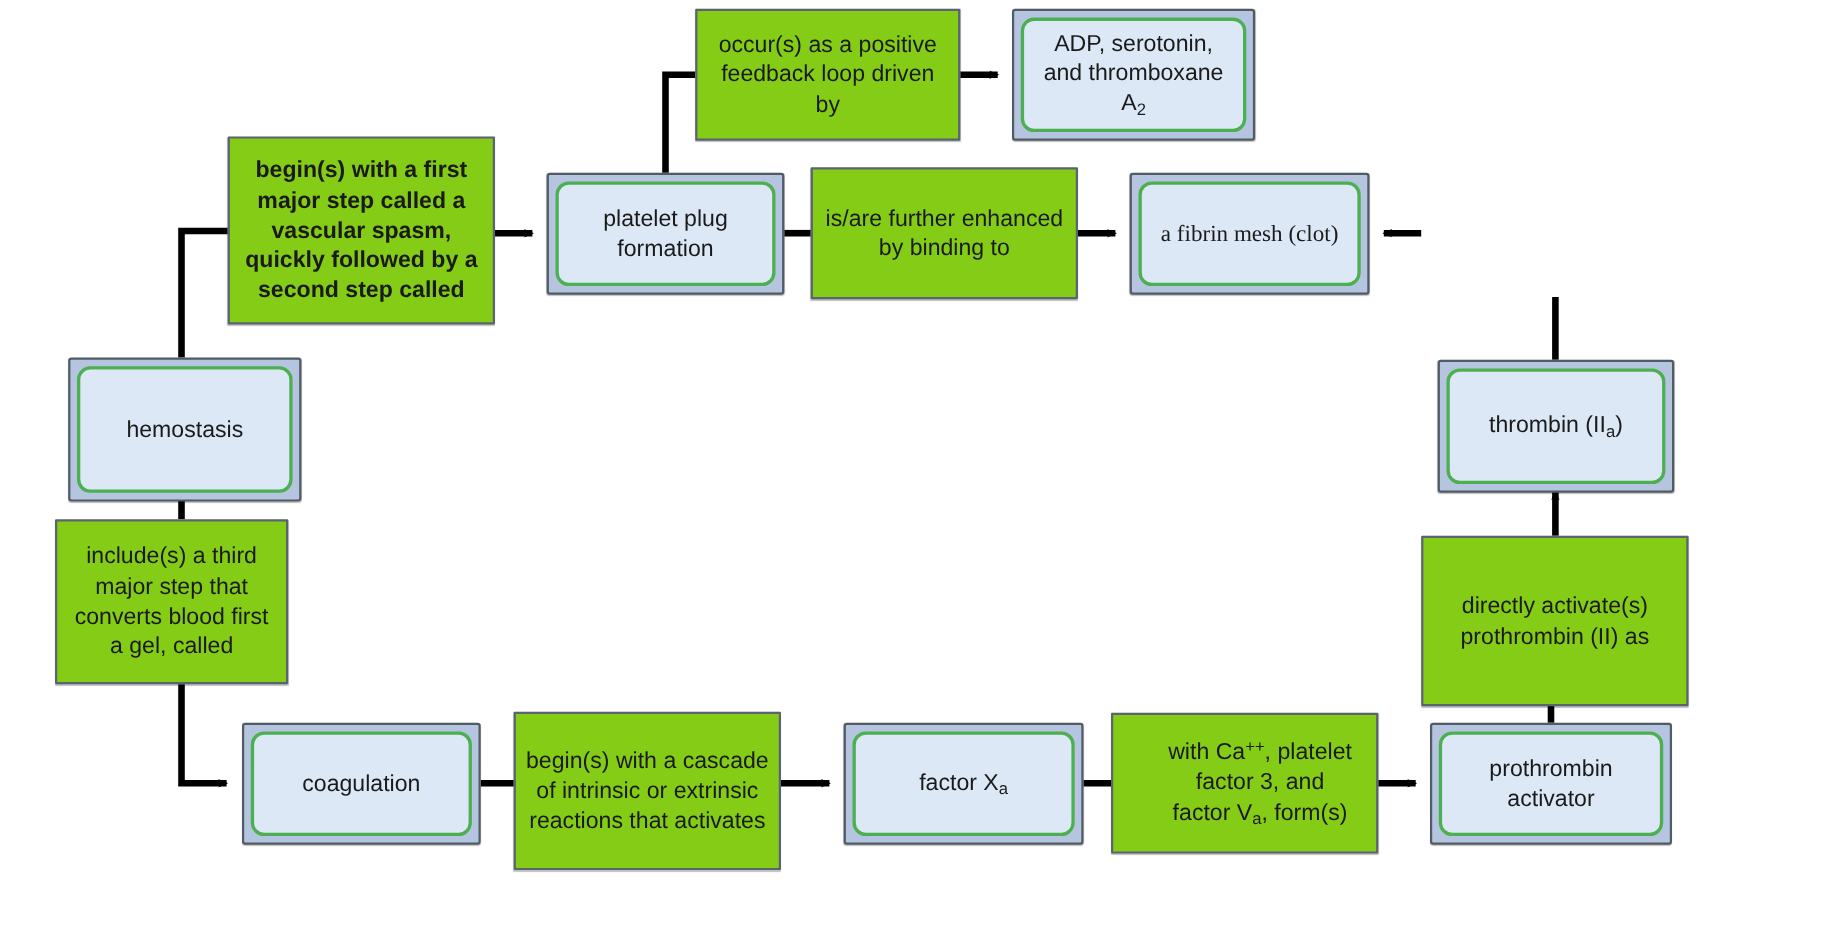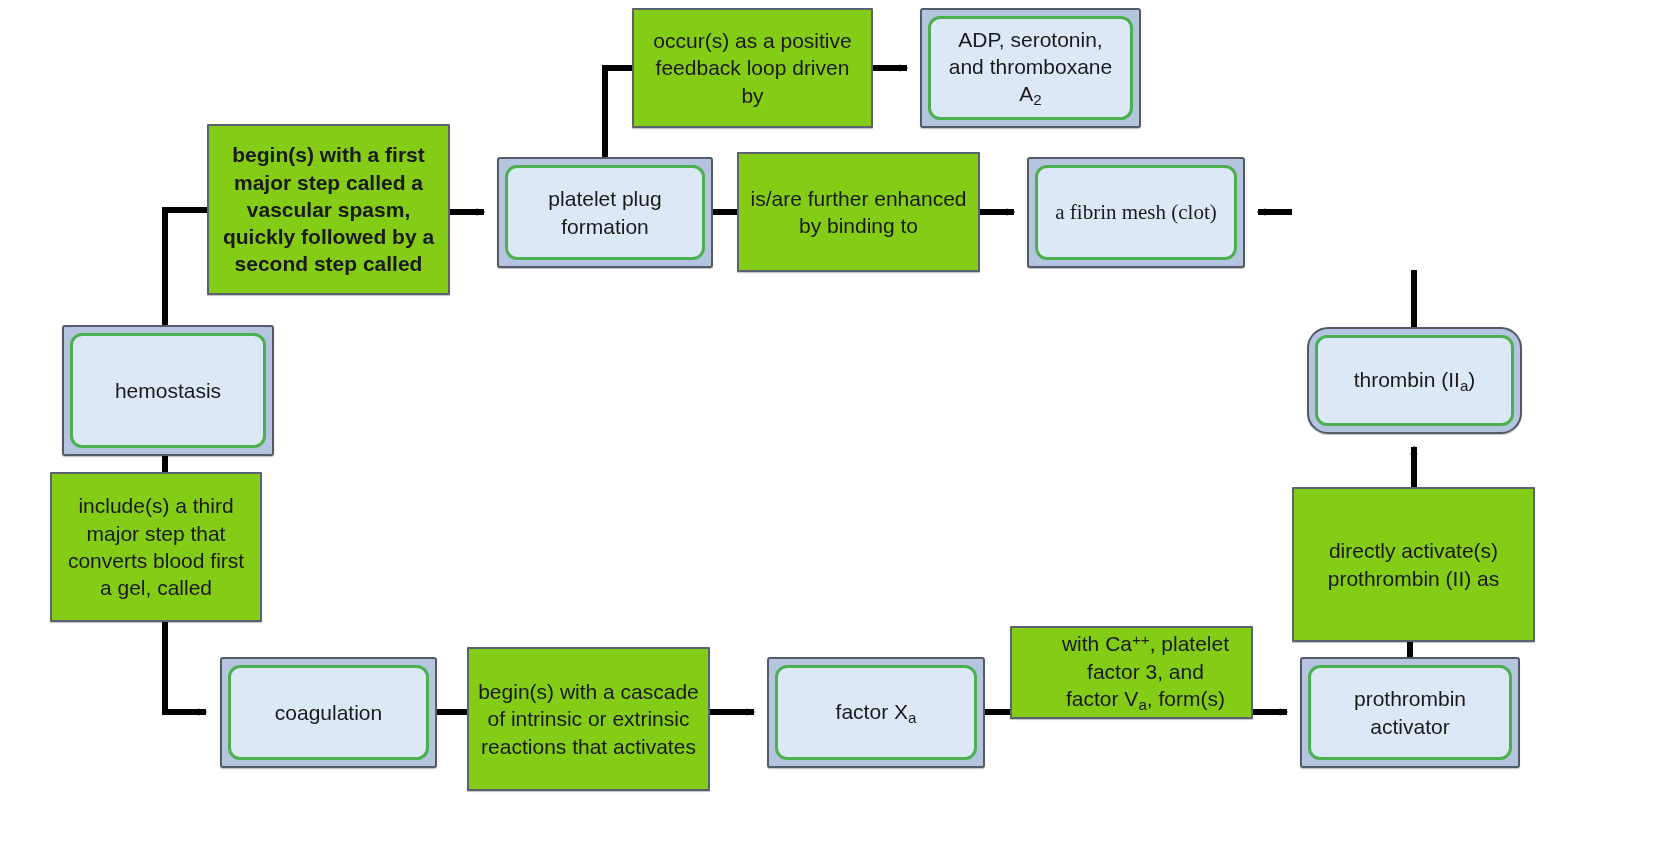--- a/index.html
+++ b/index.html
@@ -154,21 +154,21 @@
     </div>
   </div>
 
 
   <div class="node concept" style="left:50px; top:325px; width:212px; height:131px;margin-left:12px;">
     <div class="inner">
       <span class="txt">hemostasis</span>
     </div>
   </div>
 
-  <div class="node concept" style="left:1307px; top:327px; width:215px; height:107px;border-radius:21px;">
+  <div class="node concept" style="left:1307px; top:327px; width:215px; height:121px;">
     <div class="inner">
       <span class="txt"><span>thrombin (II</span><sub>a</sub><span>)</span></span>
     </div>
   </div>
 
   <div class="node phrase" style="left:50px; top:472px; width:212px; height:150px;">
     <span>include(s) a third major step that converts blood first a gel, called</span>
   </div>
 
   <div class="node phrase" style="left:1292px; top:487px; width:243px; height:155px;">
@@ -184,21 +184,21 @@
   <div class="node phrase" style="left:467px; top:647px; width:243px; height:144px;">
     <span>begin(s) with a cascade of intrinsic or extrinsic reactions that activates</span>
   </div>
 
   <div class="node concept" style="left:767px; top:657px; width:218px; height:111px;">
     <div class="inner">
       <span class="txt"><span>factor X</span><sub>a</sub></span>
     </div>
   </div>
 
-  <div class="node phrase" style="left:1010px; top:626px; width:243px; height:93px;padding-left:36px;">
+  <div class="node phrase" style="left:1010px; top:648px; width:243px; height:128px;padding-left:36px;">
     <span>
       <span>with Ca</span><sup>++</sup><span>, platelet</span><br>
       <span>factor 3, and</span><br>
       <span>factor V</span><sub>a</sub><span>, form(s)</span>
     </span>
   </div>
 
   <div class="node concept" style="left:1300px; top:657px; width:220px; height:111px;">
     <div class="inner">
       <span class="txt">prothrombin activator</span>

